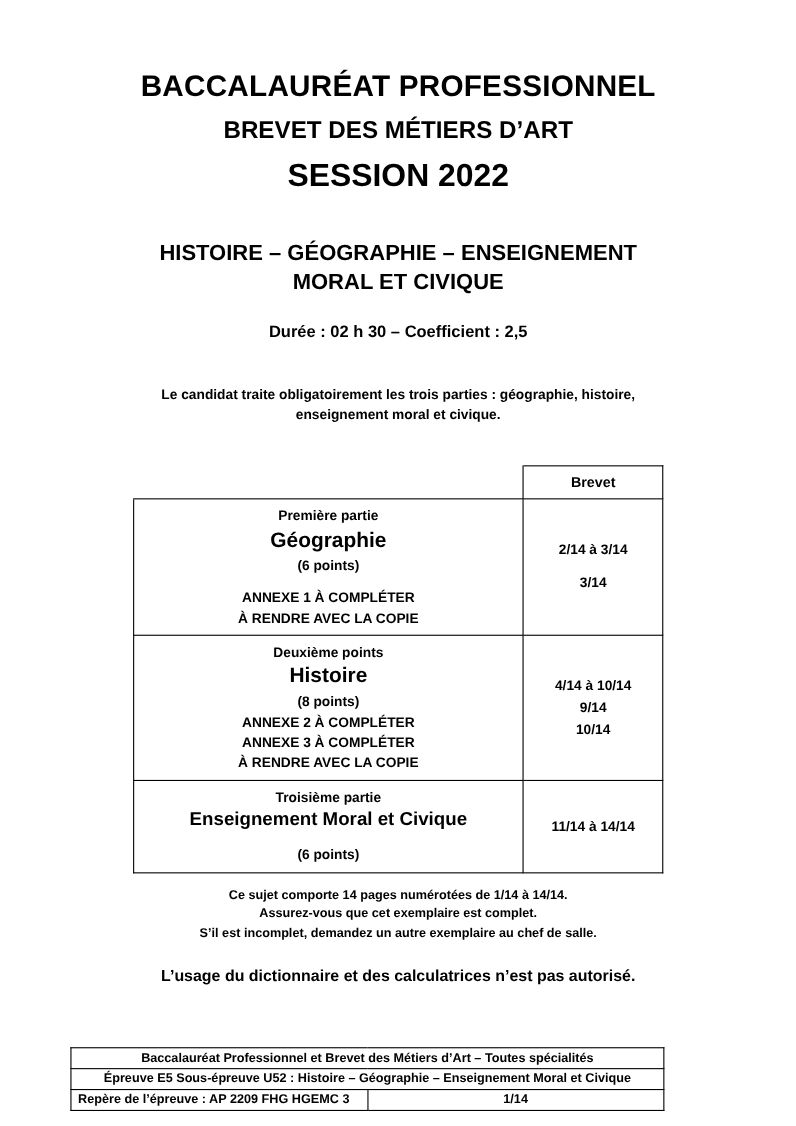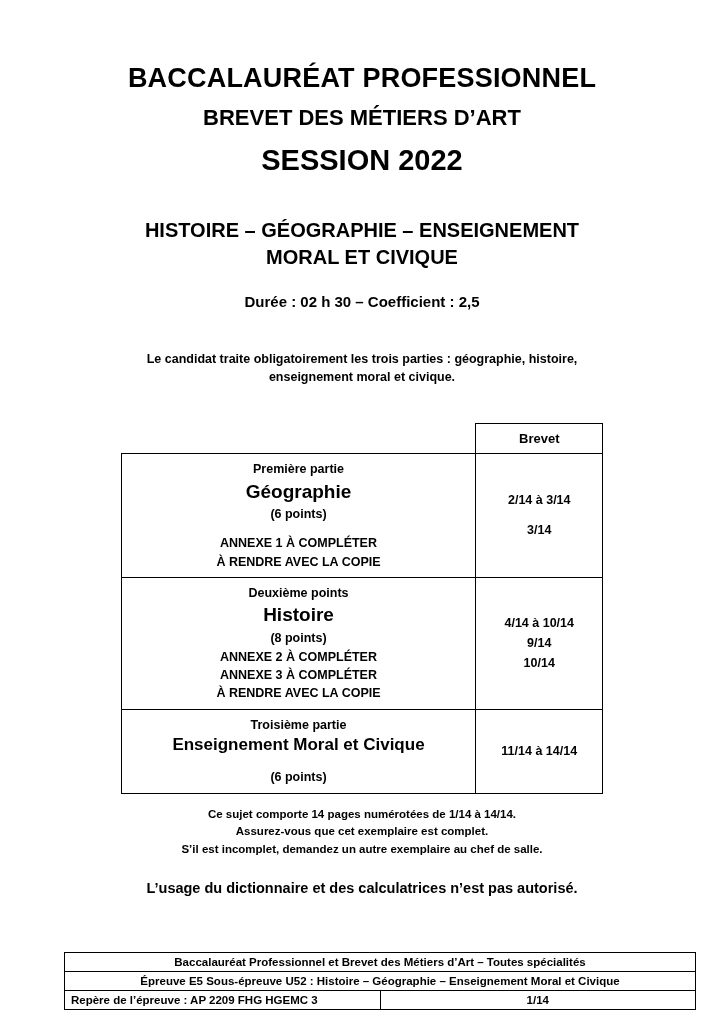--- a/index.html
+++ b/index.html
@@ -127,21 +127,21 @@
     text-align: center;
     font-size: 14.5px;
     font-weight: bold;
     margin-top: 22px;
   }
   table.footer {
     position: absolute;
     left: 64px;
     right: 64px;
     bottom: 14px;
-    width: 632px;
+    width: 540px;
     border-collapse: collapse;
     table-layout: fixed;
     padding-left: 20px;
   }
   table.footer td {
     border: 1.2px solid #000;
     font-size: 11.5px;
     font-weight: bold;
     padding: 3px 6px;
   }

